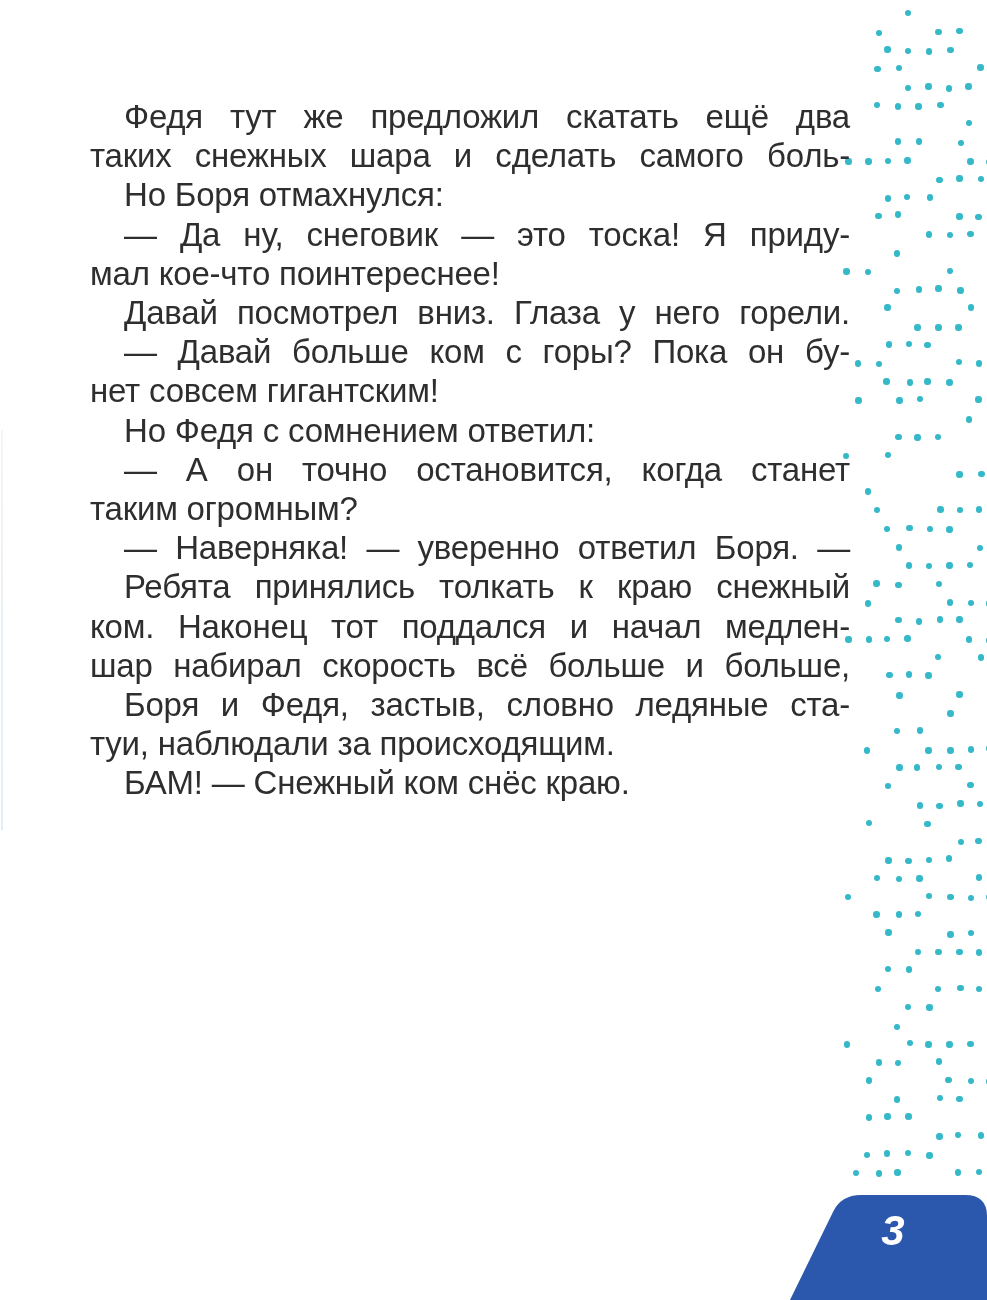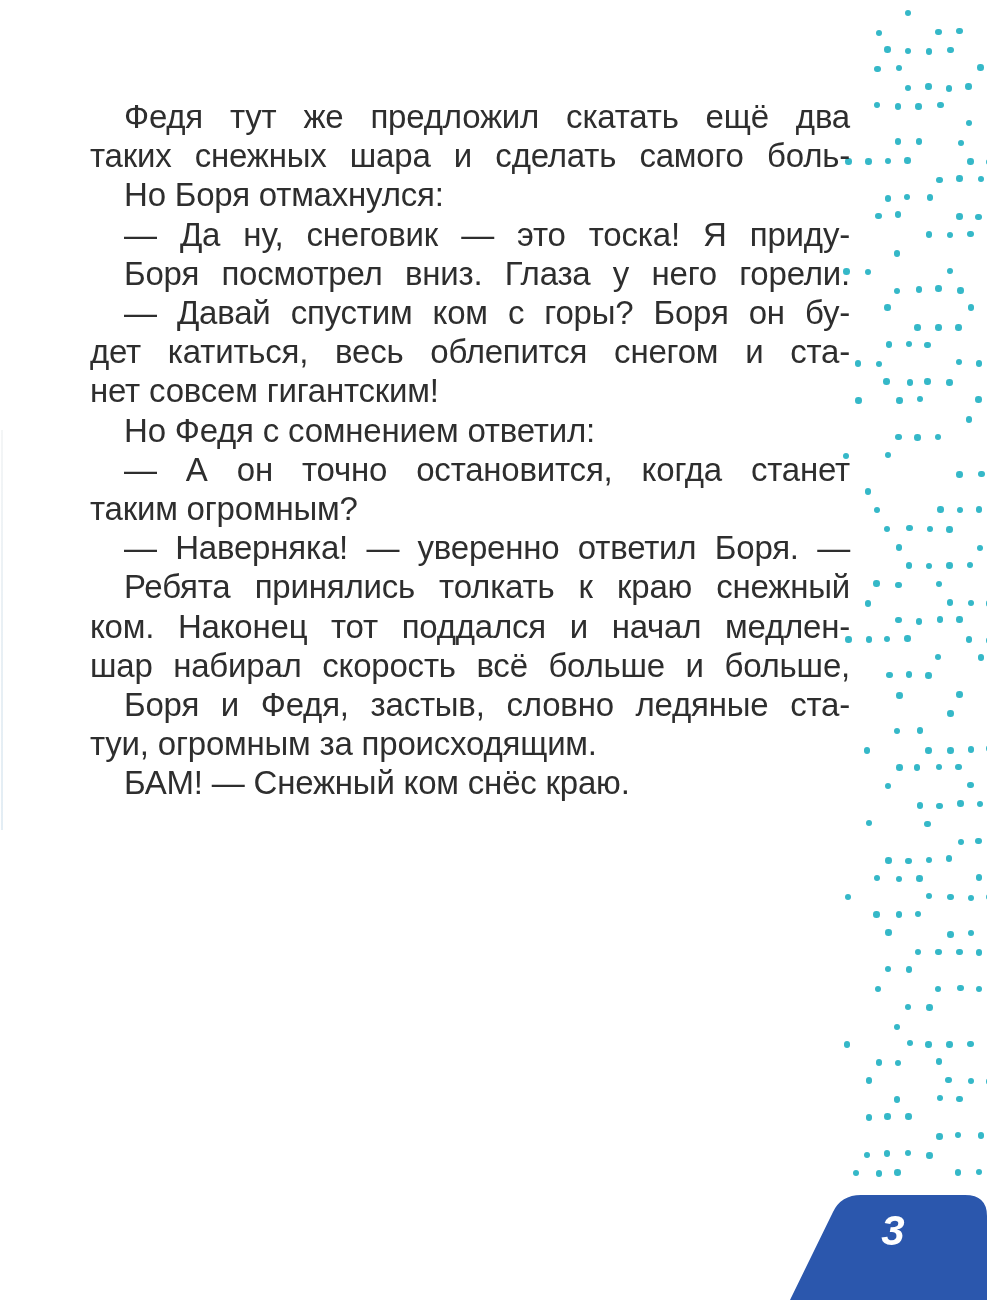--- a/index.html
+++ b/index.html
@@ -267,47 +267,47 @@
   <div class="story" id="story">
       <div class="para">
         <div class="line j first">Федя тут же предложил скатать ещё два</div>
         <div class="line j">таких снежных шара и сделать самого боль-</div>
       </div>
       <div class="para">
         <div class="line first">Но Боря отмахнулся:</div>
       </div>
       <div class="para">
         <div class="line j first">— Да ну, снеговик — это тоска! Я приду-</div>
-      </div>
-      <div class="para">
-        <div class="line j first">Боря посмотрел вниз. Глаза у него горели.</div>
-      </div>
-      <div class="para">
-        <div class="line j first">— Давай спустим ком с горы? Боря он бу-</div>
-        <div class="line j">дет катиться, весь облепится снегом и ста-</div>
+        <div class="line">мал кое-что поинтереснее!</div>
+      </div>
+      <div class="para">
+        <div class="line j first">Давай посмотрел вниз. Глаза у него горели.</div>
+      </div>
+      <div class="para">
+        <div class="line j first">— Давай больше ком с горы? Пока он бу-</div>
         <div class="line">нет совсем гигантским!</div>
       </div>
       <div class="para">
         <div class="line first">Но Федя с сомнением ответил:</div>
       </div>
       <div class="para">
         <div class="line j first">— А он точно остановится, когда станет</div>
         <div class="line">таким огромным?</div>
       </div>
       <div class="para">
         <div class="line j first">— Наверняка! — уверенно ответил Боря. —</div>
       </div>
       <div class="para">
         <div class="line j first">Ребята принялись толкать к краю снежный</div>
         <div class="line j">ком. Наконец тот поддался и начал медлен-</div>
         <div class="line j">шар набирал скорость всё больше и больше,</div>
       </div>
       <div class="para">
         <div class="line j first">Боря и Федя, застыв, словно ледяные ста-</div>
-        <div class="line">туи, огромным за происходящим.</div>
+        <div class="line">туи, наблюдали за происходящим.</div>
       </div>
       <div class="para">
         <div class="line first">БАМ! — Снежный ком снёс краю.</div>
       </div>
     </div>
 
   <svg class="badge" viewBox="0 0 200 112" xmlns="http://www.w3.org/2000/svg" aria-hidden="true">
     <path id="badge-shape" d="M3,112 L46,24 Q54,7 74,7 L178,7 Q200,7 200,28 L200,112 Z" fill="#2b57ad"></path>
     <text id="badge-number" x="106" y="57" text-anchor="middle" fill="#ffffff">3</text>
   </svg>

